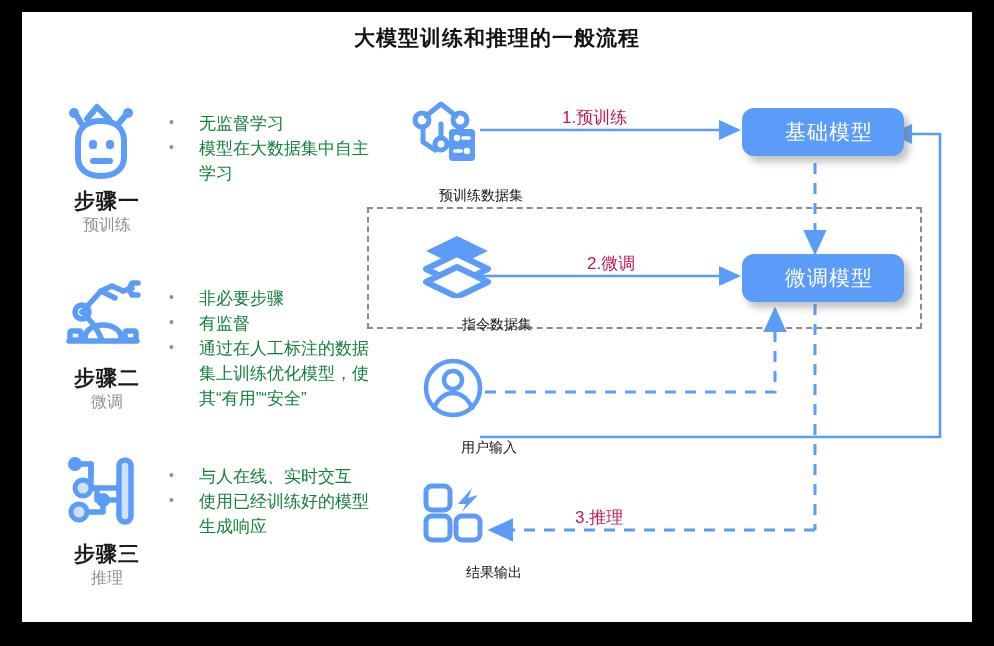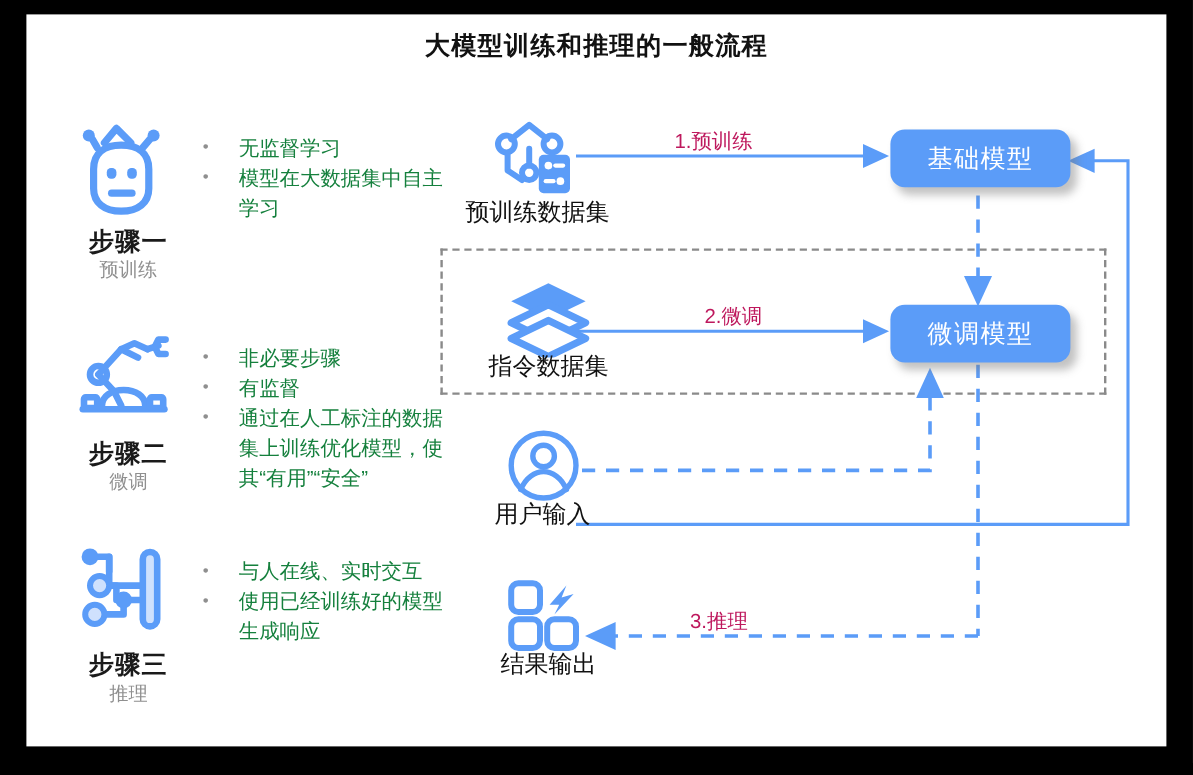--- a/index.html
+++ b/index.html
@@ -38,32 +38,33 @@
   }
   .step-bullets .bline{ position:relative; padding-left:34px; }
   .step-bullets .bline::before{
     content:"\2022"; position:absolute; left:4px; top:-1px; font-size:14px; color:#8f8f8f;
   }
 
   
   .node{ position:absolute; }
   .node-icon{ position:absolute; left:0; top:0; }
   .node-label{
-    position:absolute; text-align:center; font-size:20px; color:#111111; white-space:nowrap;
+    position:absolute; text-align:right; font-size:14px; color:#111111; white-space:nowrap;margin-top:24px;
   }
 
   .mbox{
     position:absolute;
     background:#5b9cf8;
     border-radius:12px;
     color:#ffffff;
     font-size:21px;
     display:flex; align-items:center; justify-content:center;
     box-shadow:5px 6px 7px rgba(120,120,120,0.45);
     letter-spacing:1px;
+    padding-left:12px;
   }
 
   .edge-label{
     position:absolute; font-size:17px; color:#be185d; white-space:nowrap;
   }
 
   
   #fine-group{
     position:absolute;
     border:2px dashed #8a8a8a;

